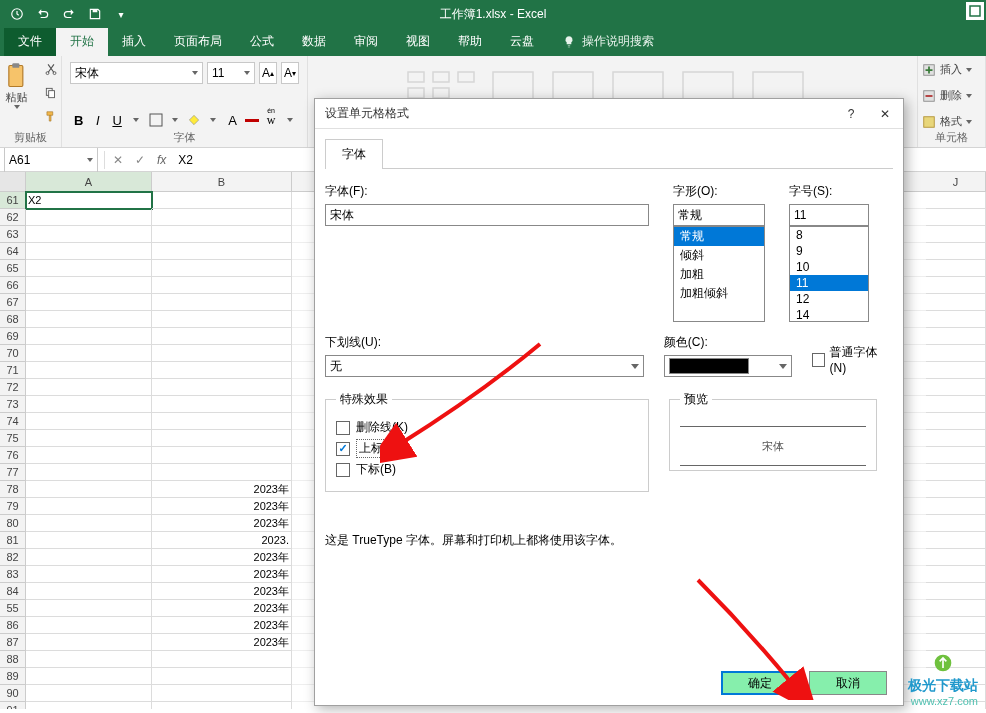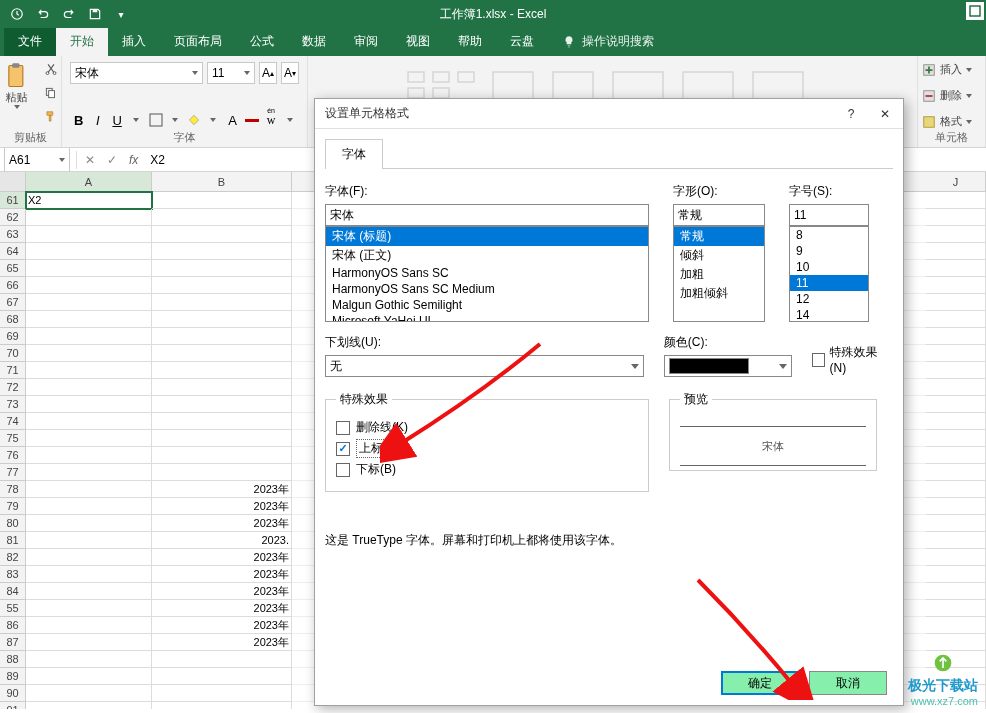--- a/index.html
+++ b/index.html
@@ -40,21 +40,21 @@
 .font-row2 { display:flex; gap:2px; align-items:center;}
 .fmt-btn { width:24px; height:22px; display:flex; align-items:center; justify-content:center; cursor:pointer; font-size:13px;}
 
 .dim-group { flex:1; display:flex; align-items:center; justify-content:center; color:#bbb;}
 .cells-group { width: 68px; padding: 6px 4px 16px 4px;}
 .cells-item { display:flex; align-items:center; gap:4px; font-size:11px; color:#444; margin-bottom:2px; cursor:pointer;}
 .cells-item svg { width:14px; height:14px;}
 
 
 .fx-bar { height: 24px; background:#fff; border-bottom:1px solid #d4d4d4; display:flex; align-items:center; font-size:12px;}
-.name-box { width:66px; height:20px; border:1px solid #c8c8c8; margin:0 4px; display:flex; align-items:center; padding:16px 4px; justify-content:space-between;}
+.name-box { width:94px; height:20px; border:1px solid #c8c8c8; margin:0 4px; display:flex; align-items:center; padding:16px 4px; justify-content:space-between;}
 .fx-btn { width:22px; height:20px; display:flex; align-items:center; justify-content:center; color:#888;}
 .fx-icon { font-style:italic; color:#666; margin: 16px 6px;}
 .fx-input { flex:1; padding:0 6px;}
 
 
 .grid { position: relative; background:#fff; height: 537px; overflow:hidden;}
 .col-headers { display:flex; height:20px; background:#f3f3f3; border-bottom:1px solid #ccc;}
 .sel-all { width:26px; border-right:1px solid #ccc; background:#e6e6e6;}
 .col-h { border-right:1px solid #ccc; display:flex; align-items:center; justify-content:center; font-size:11px; color:#444; background:#f3f3f3;}
 .col-h.active { background:#d8e8d8;}
@@ -565,28 +565,20 @@
   </div>
   <div class="dlg-body">
     <div class="tab-strip">
       <div class="dlg-tab">字体</div>
     </div>
 
     <div class="font-cols">
       <div class="fc fc-font">
         <div class="fc-label">字体(F):</div>
         <input class="fc-input" value="宋体" style="">
-        <div class="fc-list" id="font-list">
-            <div class="selected">宋体 (标题)</div>
-            <div>宋体 (正文)</div>
-            <div>HarmonyOS Sans SC</div>
-            <div>HarmonyOS Sans SC Medium</div>
-            <div>Malgun Gothic Semilight</div>
-            <div>Microsoft YaHei UI</div>
-          </div>
       </div>
       <div class="fc fc-style">
         <div class="fc-label">字形(O):</div>
         <input class="fc-input" value="常规" style="">
         <div class="fc-list" id="style-list">
             <div class="selected">常规</div>
             <div>倾斜</div>
             <div>加粗</div>
             <div>加粗倾斜</div>
           </div>
@@ -616,21 +608,21 @@
       <div class="color-col">
         <div class="lbl">颜色(C):</div>
         <div class="combo">
             <div class="color-swatch"></div>
             <span class="caret"></span>
           </div>
       </div>
       <div style="align-self:flex-end;padding-bottom:2px;">
         <label class="normal-font-chk">
           <span class="chk"></span>
-          <span>特殊效果(N)</span>
+          <span>普通字体(N)</span>
         </label>
       </div>
     </div>
 
     <div style="display:flex;gap:20px;">
       <fieldset class="effects">
         <legend>特殊效果</legend>
         <div class="chk-row">
             <span class="chk"></span>
             <span>删除线(K)</span>

